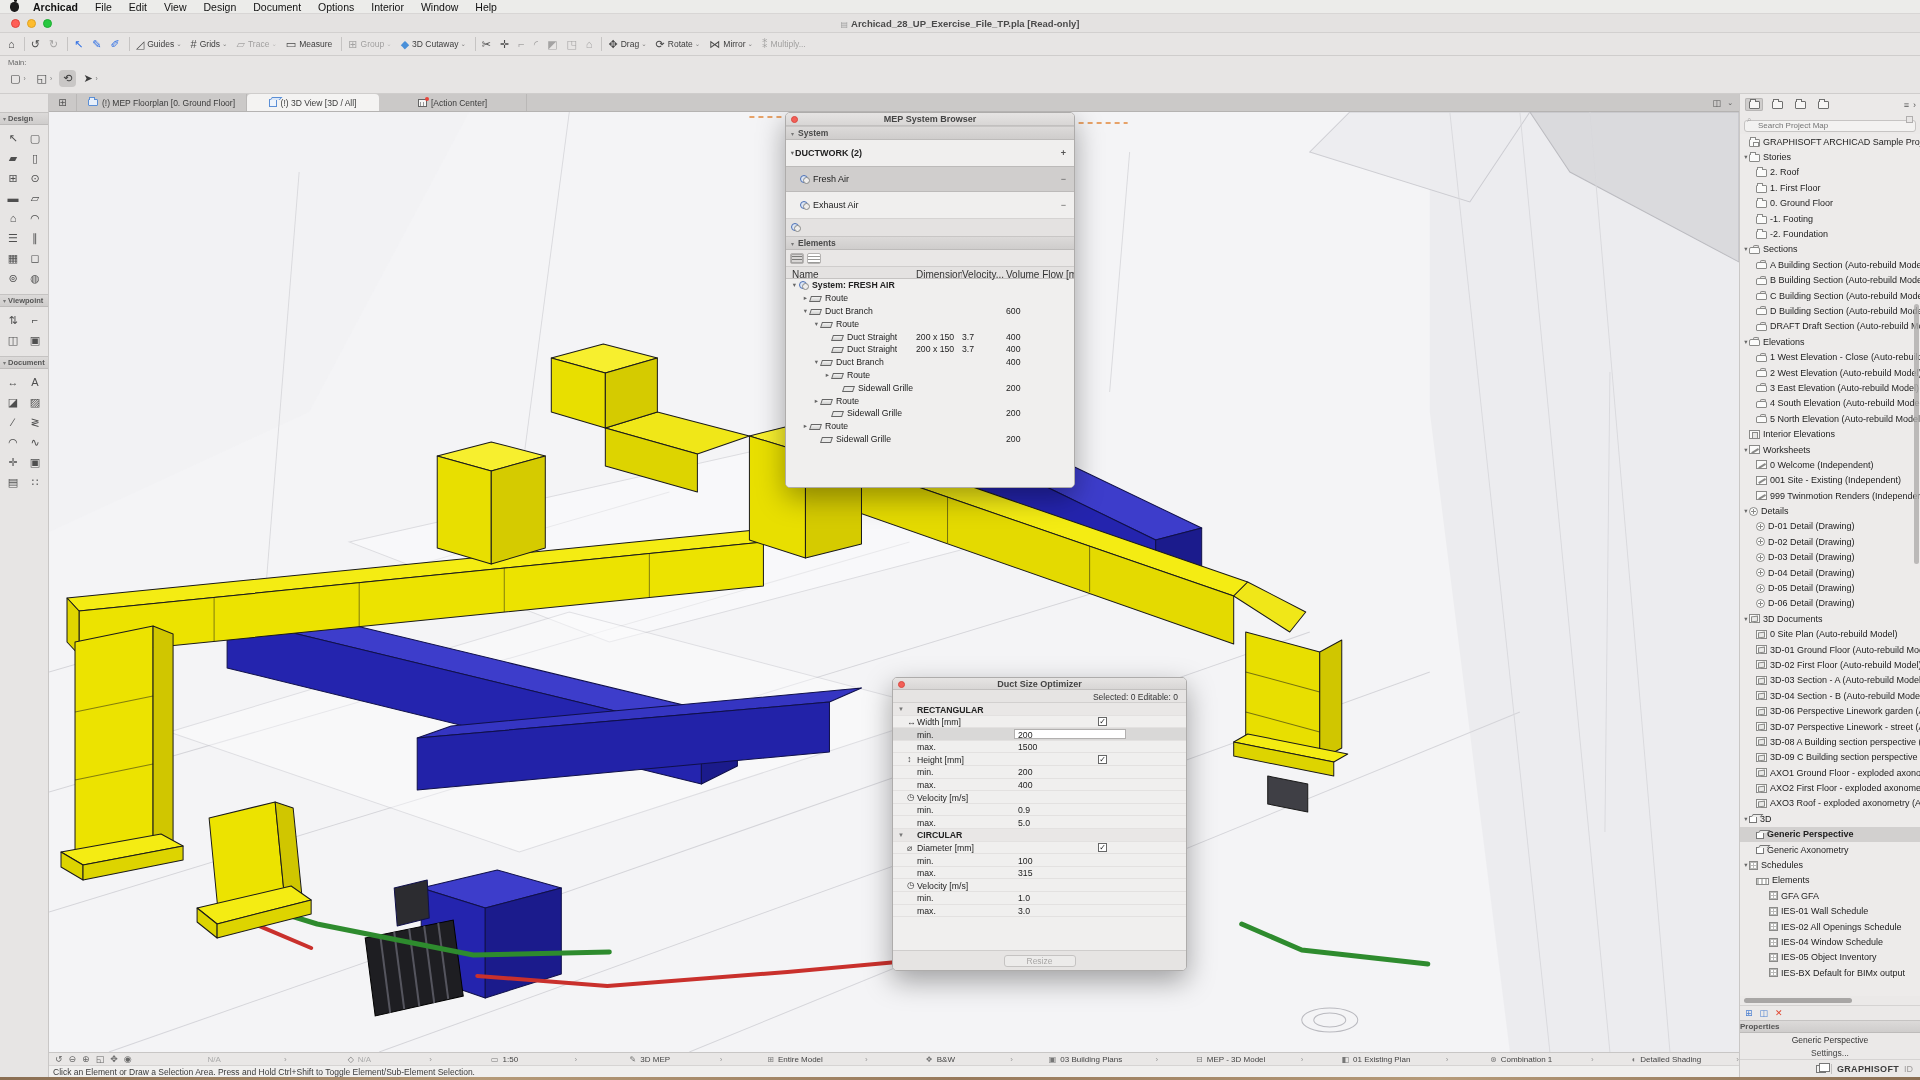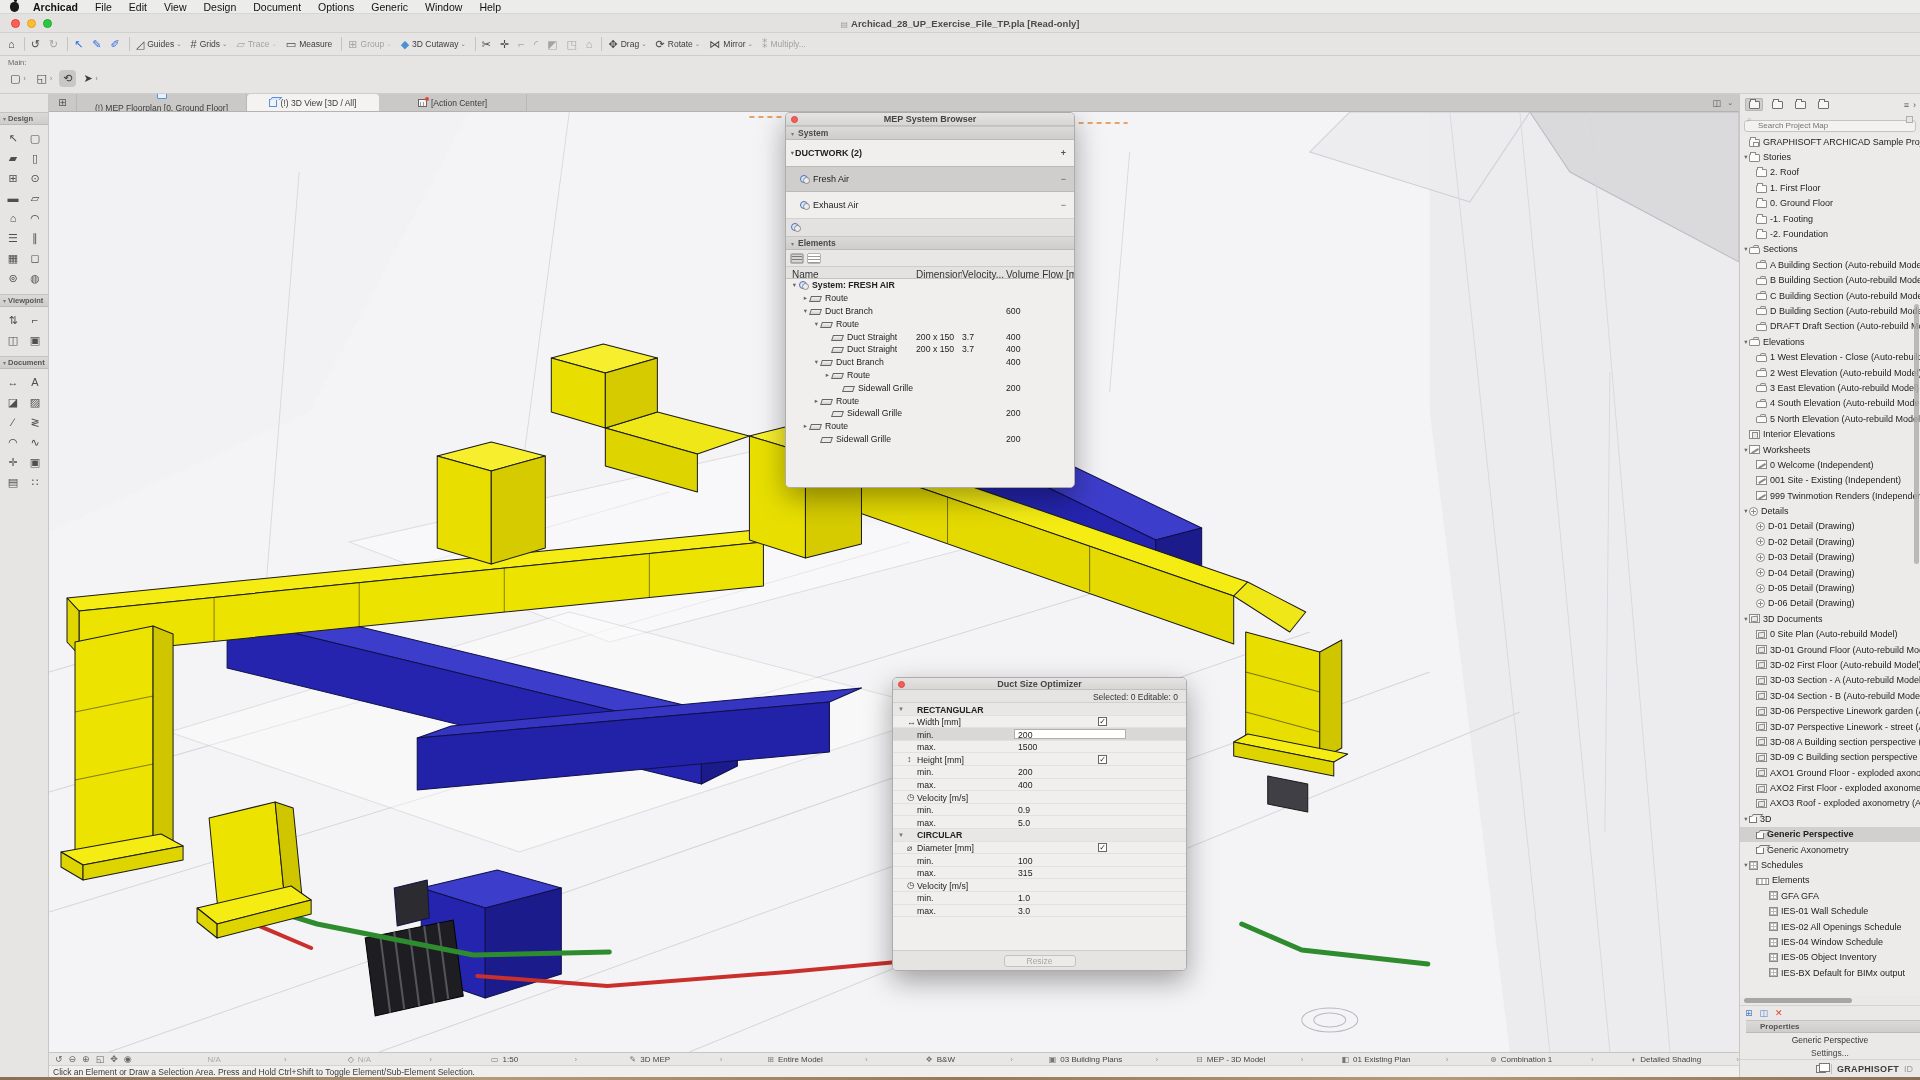--- a/index.html
+++ b/index.html
@@ -55,21 +55,21 @@
   .tool { width:22px; height:20px; display:flex; align-items:center; justify-content:center; border-radius:3px; }
   .tool .g { font-size:11px; color:#4f4f4f; }
 
   
   .center { flex:1; display:flex; flex-direction:column; min-width:0; }
 
   
   .tabbar { height:18px; background:#cbc9c8; border-bottom:1px solid #b5b3b2; display:flex; align-items:stretch; position:relative; }
   .tab-lead { width:28px; display:flex; align-items:center; justify-content:center; color:#555; font-size:10px; border-right:1px solid #bab8b7; }
   .tab { display:flex; align-items:center; justify-content:center; gap:4px; font-size:8.5px; color:#3a3a3a; border-right:1px solid #bab8b7; white-space:nowrap; overflow:hidden; }
-  .tab.tw1 { width:170px;flex-direction:column; }
+  .tab.tw1 { width:170px; }
   .tab.tw2 { width:132px; }
   .tab.tw3 { width:148px; }
   .tab.active { background:#f4f3f2; border-radius:4px 4px 0 0; border-right-color:transparent; }
   .tab-right { position:absolute; right:6px; top:0; bottom:0; display:flex; align-items:center; gap:6px; color:#555; font-size:9px; }
 
   
   .ico { display:inline-block; position:relative; flex:none; }
   .ico-tabplan { width:10px; height:7px; border:1px solid #5b8fd6; background:#e8f0fb; border-radius:1px; }
   .ico-tabplan::before { content:""; position:absolute; top:-3px; left:0; width:4px; height:2px; border:1px solid #5b8fd6; border-bottom:none; background:#e8f0fb; }
   .ico-tab3d { width:8px; height:8px; border:1px solid #5b8fd6; background:#eef4fc; }
@@ -135,21 +135,21 @@
   .ico-schedule { width:9px; height:9px; border:1px solid #8a8a88; background:#fff linear-gradient(#b9b9b7 1px,transparent 1px); background-size:100% 3px; }
   .ico-schedule::after { content:""; position:absolute; inset:0; background:linear-gradient(90deg,#b9b9b7 1px,transparent 1px); background-size:3px 100%; }
   .ico-elements { width:13px; height:7px; margin-top:2px; border:1px solid #8a8a88; background:repeating-linear-gradient(90deg,#c2c2c0 0 2px,#fff 2px 4px); }
   
   .nav-vscroll { position:absolute; right:1px; top:170px; width:5px; height:260px; background:#aeacab; border-radius:3px; opacity:.8; }
   .nav-hscroll { height:9px; display:flex; align-items:center; padding:0 4px; }
   .nav-hscroll .thumb { width:108px; height:5px; border-radius:3px; background:#a8a6a5; }
   .nav-tools { height:15px; display:flex; align-items:center; gap:7px; padding-left:5px; border-top:1px solid #d5d3d2; }
   .nav-tools .g { font-size:9px; color:#4a7fd0; }
   .nav-tools .x { color:#e0442e; font-size:9px; font-weight:bold; }
-  .nav-props-header { height:13px; background:linear-gradient(#dcdad9,#cfcdcc); border-top:1px solid #c5c3c2; border-bottom:1px solid #bdbbba; font-size:8px; font-weight:bold; color:#555; display:flex; align-items:center; padding-left:14px;margin-left:6px; }
+  .nav-props-header { height:13px; background:linear-gradient(#dcdad9,#cfcdcc); border-top:1px solid #c5c3c2; border-bottom:1px solid #bdbbba; font-size:8px; font-weight:bold; color:#555; display:flex; align-items:center; padding-left:0; }
   .nav-viewname { height:14px; font-size:8.5px; color:#333; display:flex; align-items:center; justify-content:center; }
   .nav-settings { height:13px; font-size:8.5px; color:#444; display:flex; align-items:center; justify-content:center; border-bottom:1px solid #d5d3d2; }
   .nav-footer { height:17px; display:flex; align-items:center; justify-content:flex-end; gap:5px; padding-right:7px; font-size:9px; }
   .nav-footer .stack { width:10px; height:8px; border:1px solid #777; background:#f4f3f2; position:relative; }
   .nav-footer .stack::before { content:""; position:absolute; top:-3px; left:2px; width:9px; height:7px; border:1px solid #777; background:#fff; }
   .nav-footer .vbar { width:1px; height:10px; background:#c0bebd; }
   .brand { font-weight:bold; color:#3c3c3c; letter-spacing:.3px; }
   .brand-id { color:#9d9b9a; }
 
   
@@ -210,21 +210,21 @@
     <span class="apple"></span>
     <span style="display:flex;">
 
     <span class="menu-item bold">Archicad</span>
         <span class="menu-item">File</span>
         <span class="menu-item">Edit</span>
         <span class="menu-item">View</span>
         <span class="menu-item">Design</span>
         <span class="menu-item">Document</span>
         <span class="menu-item">Options</span>
-        <span class="menu-item">Generic</span>
+        <span class="menu-item">Interior</span>
         <span class="menu-item">Window</span>
         <span class="menu-item">Help</span>
       </span>
   </div>
 
   <div class="titlebar">
     <div class="wtitle"><span class="doc-ico">▤</span><span>Archicad_28_UP_Exercise_File_TP.pla [Read-only]</span></div>
     <div class="tlights">
       <span class="tl red"></span>
       <span class="tl yellow"></span>

